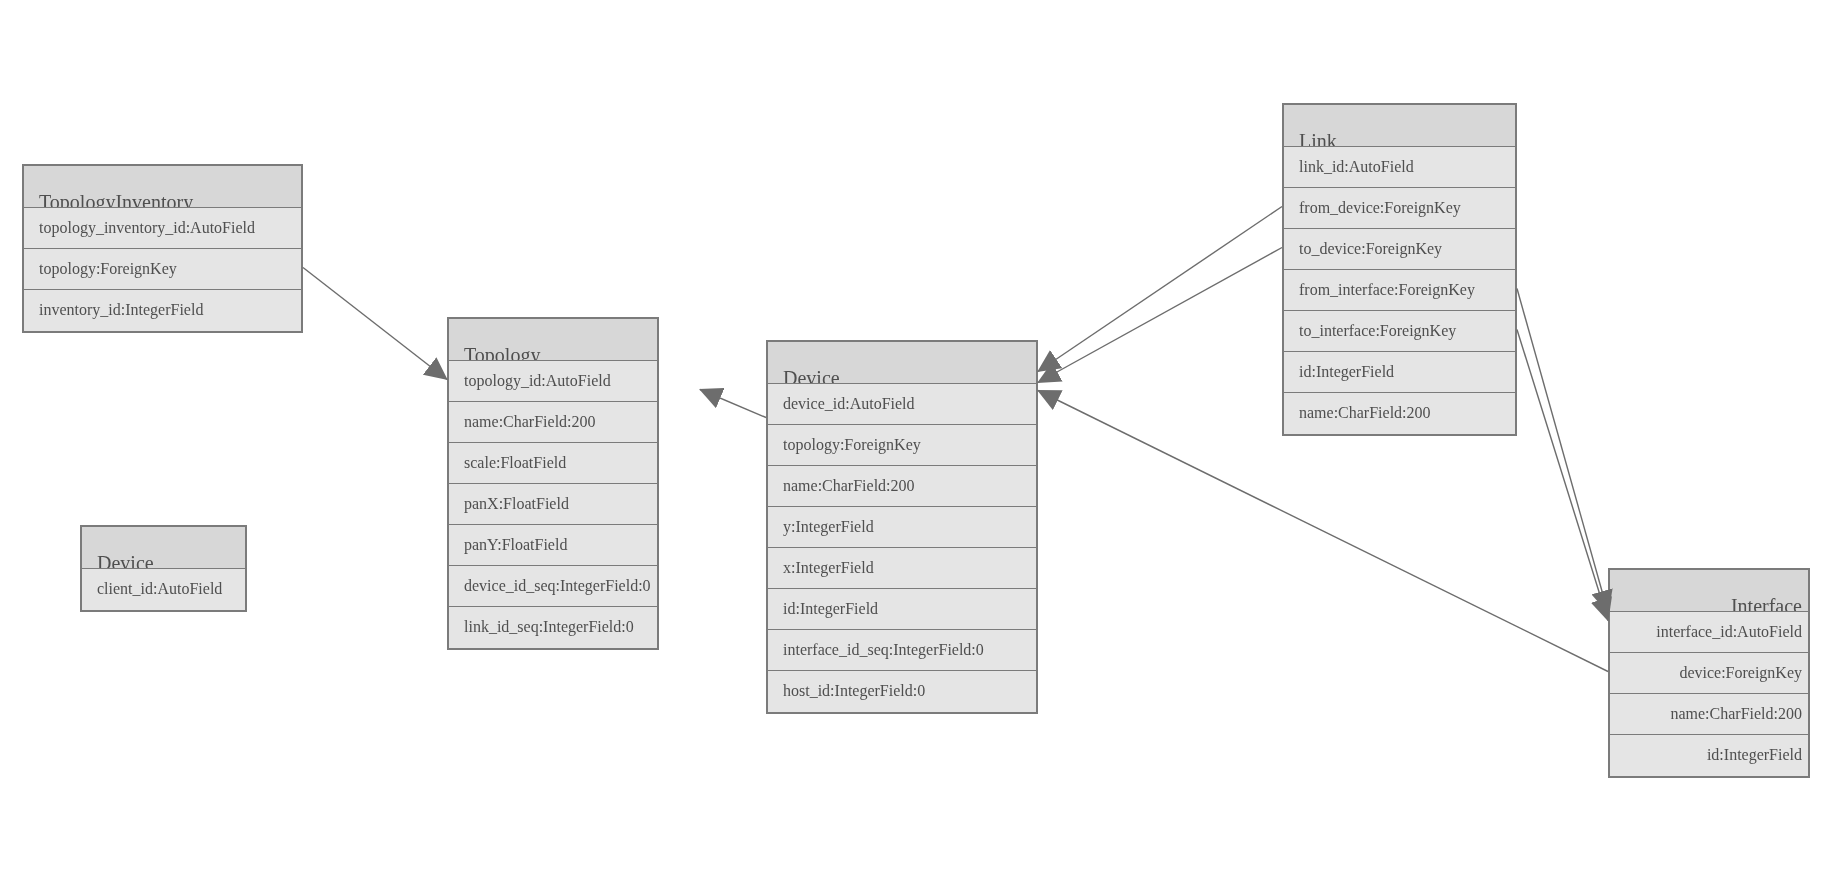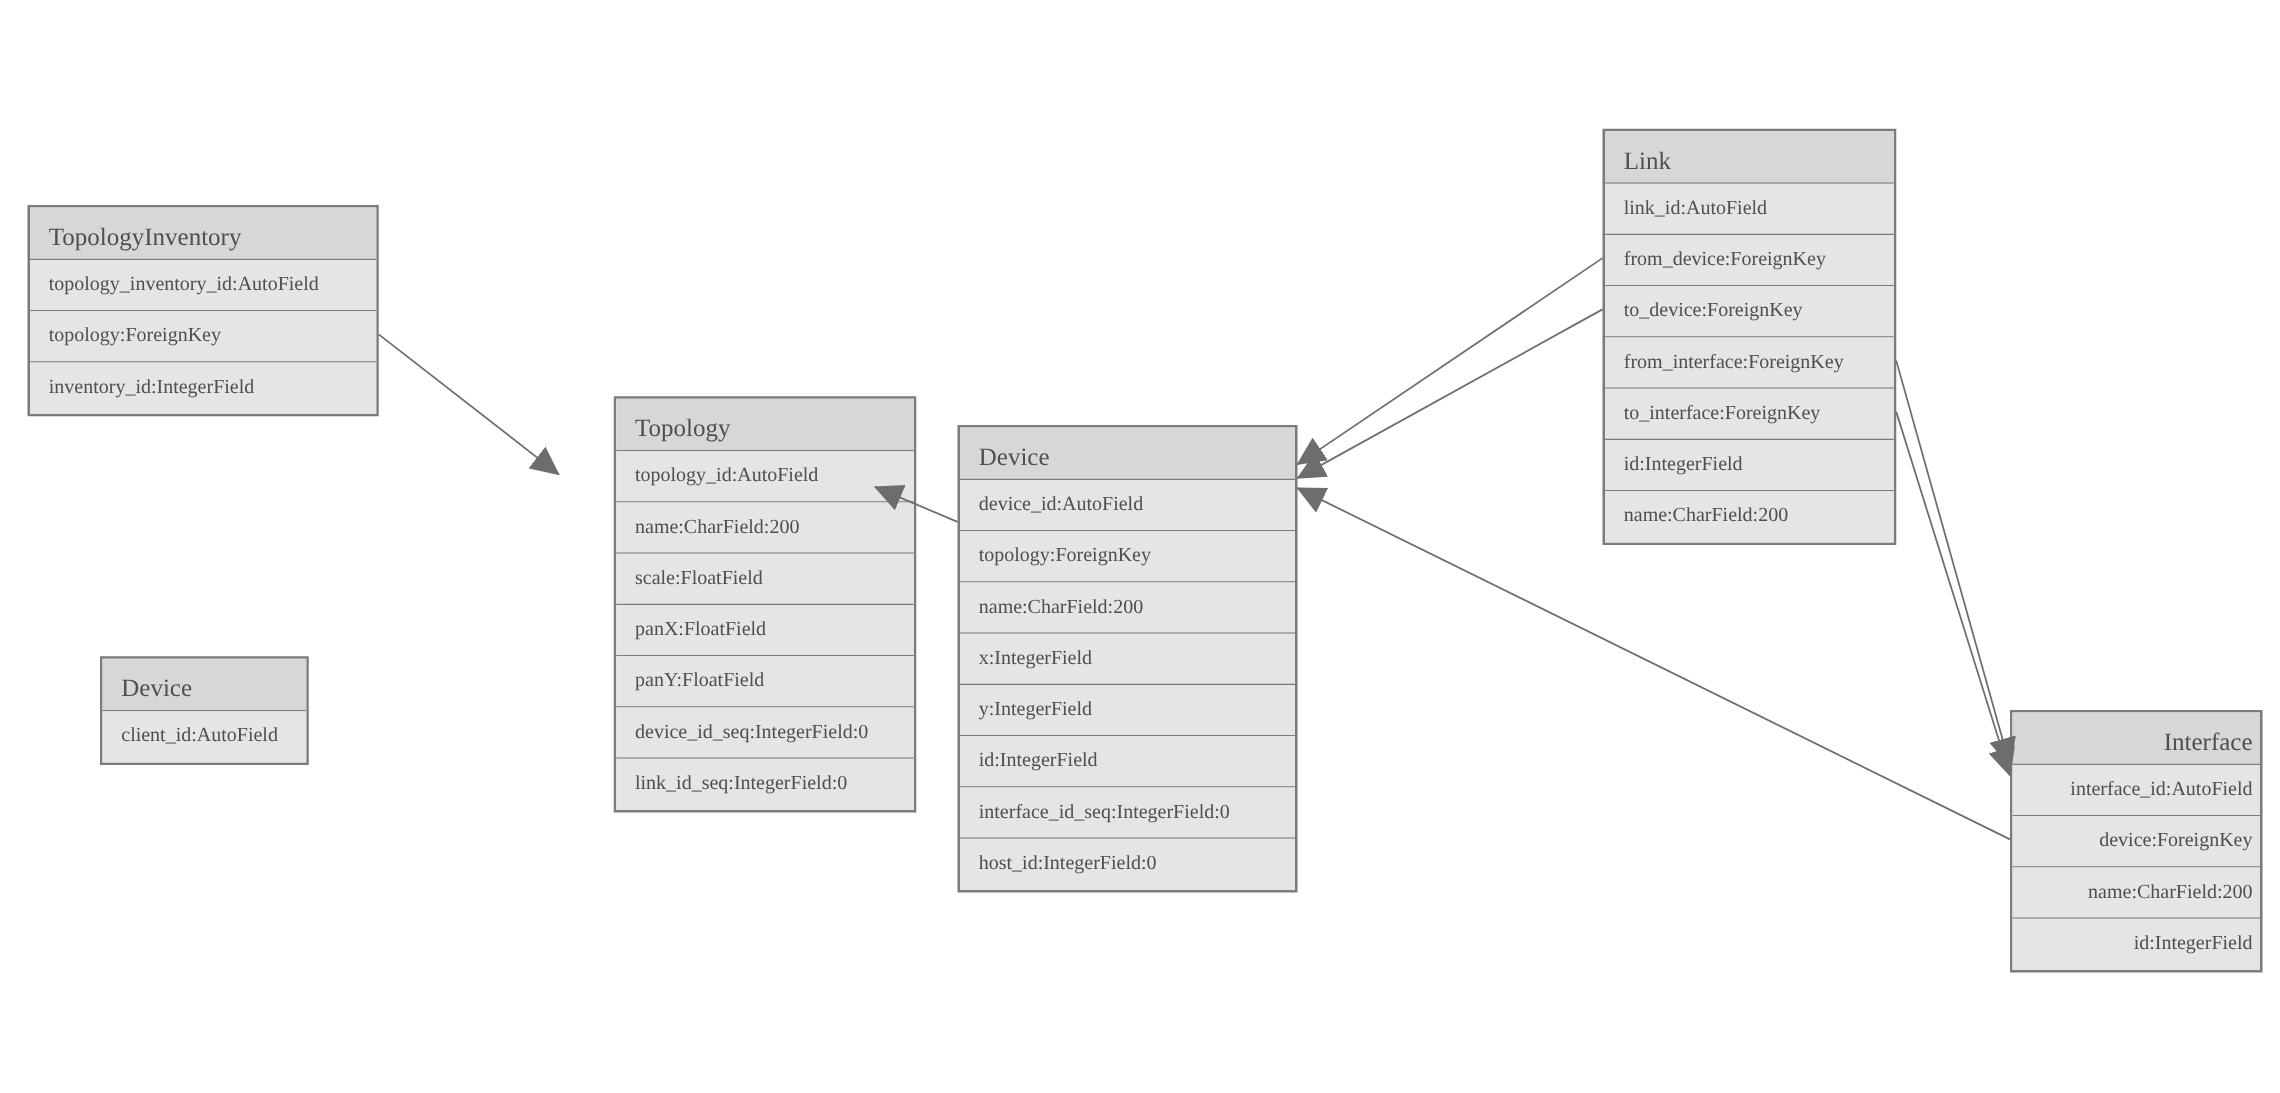--- a/index.html
+++ b/index.html
@@ -21,21 +21,21 @@
   #edge-layer{position:absolute;left:0;top:0;width:100%;height:100%;pointer-events:none;}
   .entity{
     position:absolute;
     box-sizing:border-box;
     border:2px solid var(--border-color);
     background:#ffffff;
   }
   .entity-header{
     box-sizing:border-box;
     height:42px;line-height:40px;
-    padding:4px 6px 0 15px;
+    padding:16px 6px 0 15px;
     background:var(--header-fill);
     border-bottom:1px solid var(--border-color);
     font-size:20px;color:var(--text-color);
     white-space:nowrap;overflow:hidden;
   }
   .entity-row{
     box-sizing:border-box;
     height:41px;line-height:40px;
     padding:0 6px 0 15px;
     border-bottom:1px solid var(--border-color);
@@ -59,40 +59,40 @@
           <div class="entity-row">topology:ForeignKey</div>
           <div class="entity-row">inventory_id:IntegerField</div>
         </div>
   </div>
       <div class="entity" style="left: 80px; top: 525px; width: 167px;">
     <div class="entity-header">Device</div>
     <div class="entity-rows">
           <div class="entity-row">client_id:AutoField</div>
         </div>
   </div>
-      <div class="entity" style="left: 447px; top: 317px; width: 242px; margin-left: 44px;">
+      <div class="entity" style="left: 447px; top: 317px; width: 212px;">
     <div class="entity-header">Topology</div>
     <div class="entity-rows">
           <div class="entity-row">topology_id:AutoField</div>
           <div class="entity-row">name:CharField:200</div>
           <div class="entity-row">scale:FloatField</div>
           <div class="entity-row">panX:FloatField</div>
           <div class="entity-row">panY:FloatField</div>
           <div class="entity-row">device_id_seq:IntegerField:0</div>
           <div class="entity-row">link_id_seq:IntegerField:0</div>
         </div>
   </div>
       <div class="entity" style="left: 766px; top: 314px; width: 272px; margin-top: 26px;">
     <div class="entity-header">Device</div>
     <div class="entity-rows">
           <div class="entity-row">device_id:AutoField</div>
           <div class="entity-row">topology:ForeignKey</div>
           <div class="entity-row">name:CharField:200</div>
+          <div class="entity-row">y:IntegerField</div>
           <div class="entity-row">x:IntegerField</div>
-          <div class="entity-row">y:IntegerField</div>
           <div class="entity-row">id:IntegerField</div>
           <div class="entity-row">interface_id_seq:IntegerField:0</div>
           <div class="entity-row">host_id:IntegerField:0</div>
         </div>
   </div>
       <div class="entity" style="left: 1282px; top: 103px; width: 235px;">
     <div class="entity-header">Link</div>
     <div class="entity-rows">
           <div class="entity-row">link_id:AutoField</div>
           <div class="entity-row">from_device:ForeignKey</div>

